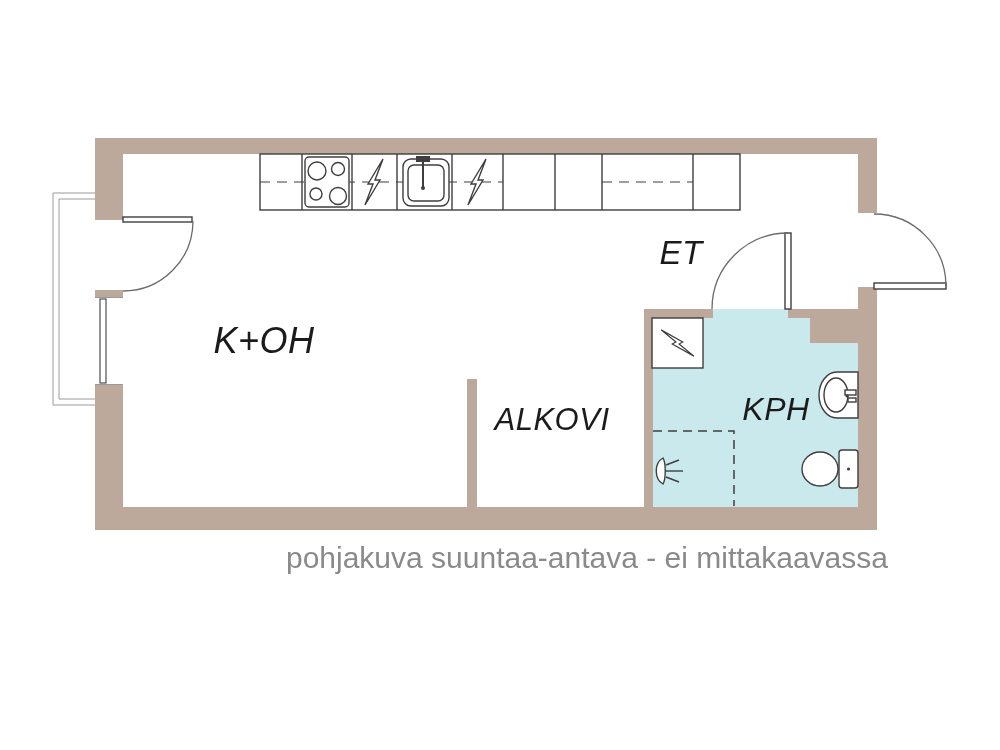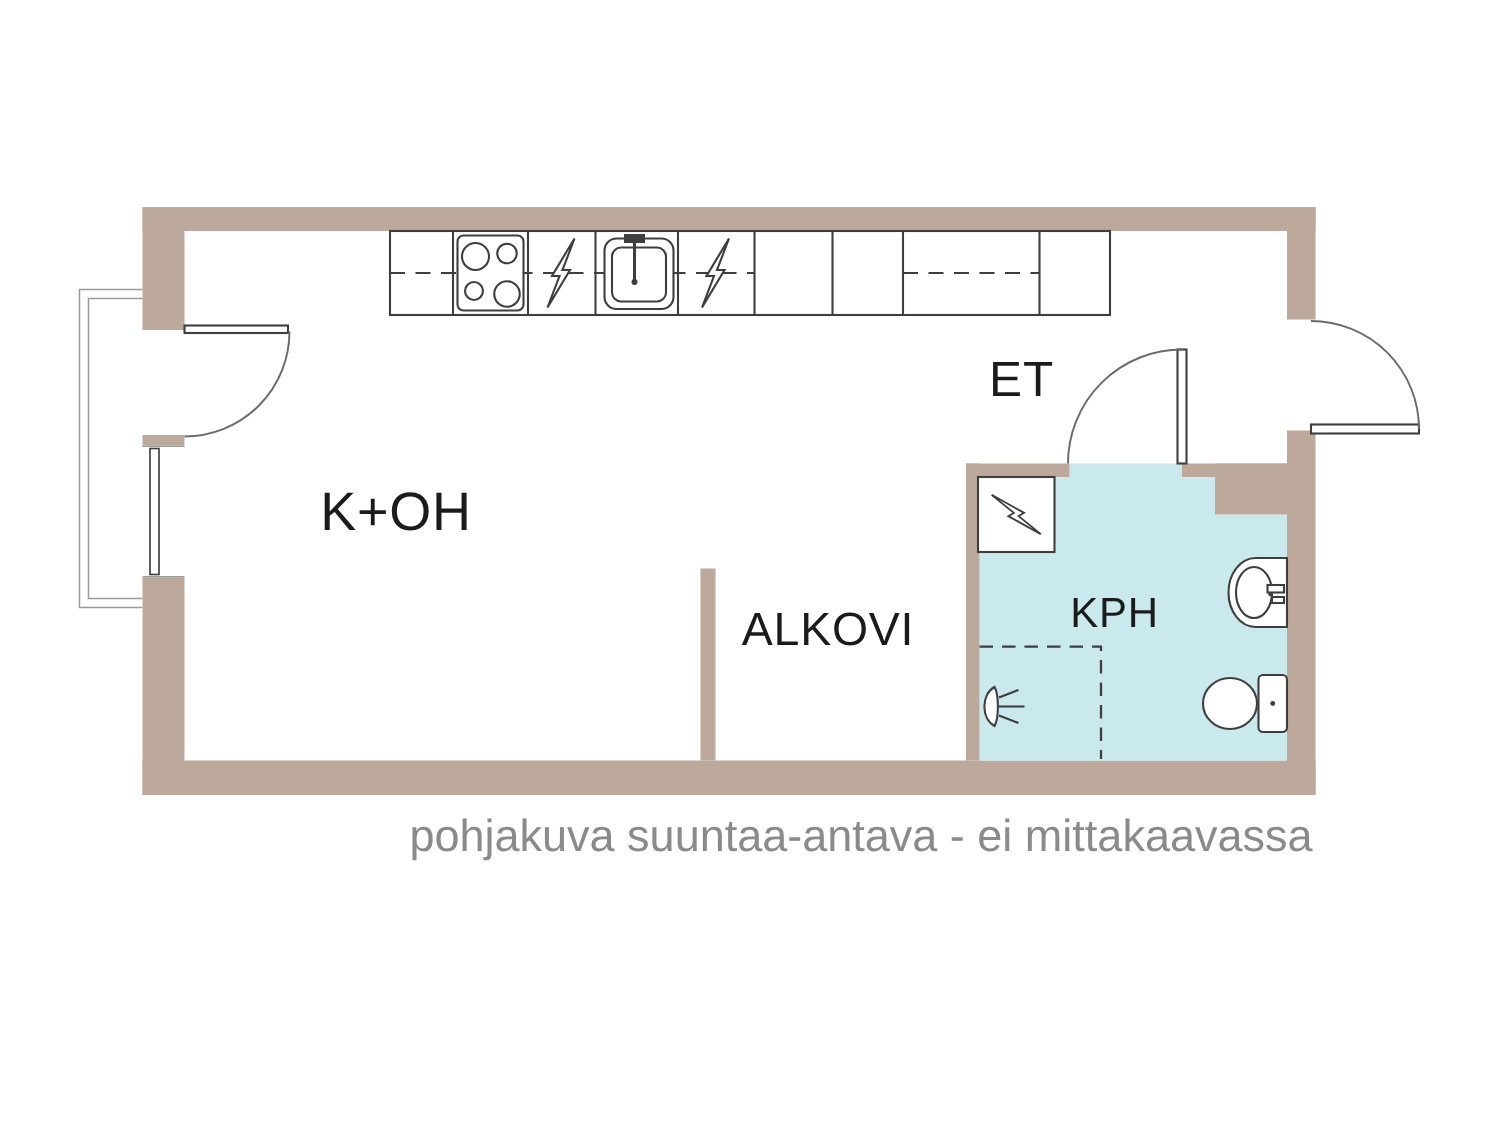--- a/index.html
+++ b/index.html
@@ -12,27 +12,27 @@
   .bath {fill:var(--bathroom-floor,#c9e9ed);stroke:none;}
   .s    {stroke:var(--line-dark,#3e3e3e);stroke-width:1.4;fill:none;}
   .sw   {stroke:var(--line-dark,#3e3e3e);stroke-width:1.4;fill:#fff;}
   .arc  {stroke:var(--line-mid,#6b6b6b);stroke-width:1.3;fill:none;}
   .thin {stroke:var(--line-light,#9a9a9a);stroke-width:1;fill:none;}
   .dash {stroke:var(--line-dark,#3e3e3e);stroke-width:1.2;fill:none;stroke-dasharray:10 7;}
   .dash2{stroke:var(--line-dark,#3e3e3e);stroke-width:1.5;fill:none;stroke-dasharray:9 6;}
   .fdark{fill:var(--line-dark,#3e3e3e);stroke:none;}
 
   .room-label{position:absolute;transform:translate(-50%,-50%);
-    color:var(--label-text,#1b1b1b);white-space:nowrap;letter-spacing:.5px;}
+    color:var(--label-text,#1b1b1b);white-space:nowrap;letter-spacing:.5px;font-style:italic;}
   .lbl-koh   {left:264px;top:341px;font-size:36px;}
   .lbl-alkovi{left:552px;top:420px;font-size:31px;}
   .lbl-et    {left:681px;top:253px;font-size:33px;}
-  .lbl-kph   {left:743px;top:409px;font-size:28px;}
+  .lbl-kph   {left:776px;top:409px;font-size:32px;}
 
-  .caption{position:absolute;right:125px;top:541px;font-size:30px;
+  .caption{position:absolute;right:112px;top:541px;font-size:30px;
     color:var(--caption-text,#8a8a8a);white-space:nowrap;}
   .brand{position:absolute;right:128px;top:572px;font-size:44px;
     color:var(--logo-text,#b5b5b7);white-space:nowrap;letter-spacing:1px;}
 </style>
 </head>
 <body>
 
 <div id="stage">
 
   <svg id="plan" width="1000" height="750" viewBox="0 0 1000 750">

